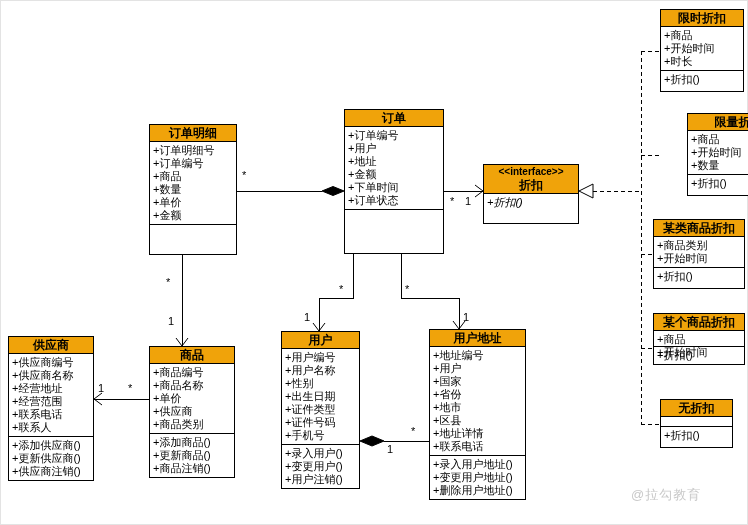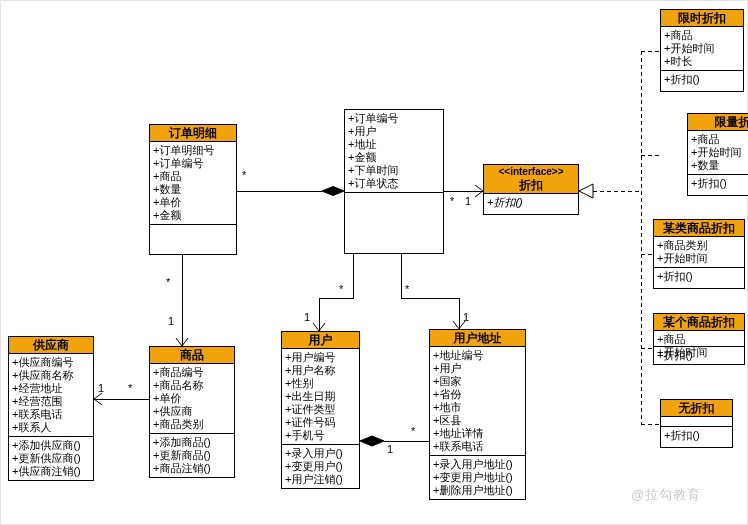--- a/index.html
+++ b/index.html
@@ -44,21 +44,21 @@
     padding: 2px 3px;
     min-height: 10px;
   }
   .uml-methods { padding: 2px 3px; flex: 1; }
   .uml-methods.italic { font-style: italic; }
   .member { white-space: nowrap; }
 
   
   #c-order-detail { left:148px; top:123px; width:88px;  height:131px; }
   #c-order        { left:343px; top:108px; width:100px; height:145px; }
-  #c-discount-if  { left:482px; top:163px; width:96px;  height:51px; }
+  #c-discount-if  { left:482px; top:163px; width:96px;  height:60px; }
   #c-time         { left:659px; top:8px;   width:84px;  height:83px; }
   #c-qty          { left:686px; top:112px; width:103px;  height:83px;justify-content:center; }
   #c-cat          { left:652px; top:218px; width:92px;  height:70px; }
   #c-single       { left:652px; top:312px; width:92px;  height:52px; }
   #c-none         { left:659px; top:398px; width:73px;  height:49px; }
   #c-supplier     { left:7px;   top:335px; width:86px;  height:145px; }
   #c-product      { left:148px; top:345px; width:86px;  height:132px; }
   #c-user         { left:280px; top:330px; width:79px;  height:158px; }
   #c-address      { left:428px; top:328px; width:97px;  height:171px; }
 
@@ -130,20 +130,21 @@
         <div class="member">+订单编号</div>
         <div class="member">+商品</div>
         <div class="member">+数量</div>
         <div class="member">+单价</div>
         <div class="member">+金额</div>
       </div>
     <div class="uml-methods"></div>
   </div>
 
   <div class="uml-class" id="c-order">
+    <div class="uml-header">订单</div>
     <div class="uml-attrs">
         <div class="member">+订单编号</div>
         <div class="member">+用户</div>
         <div class="member">+地址</div>
         <div class="member">+金额</div>
         <div class="member">+下单时间</div>
         <div class="member">+订单状态</div>
       </div>
   </div>
 

